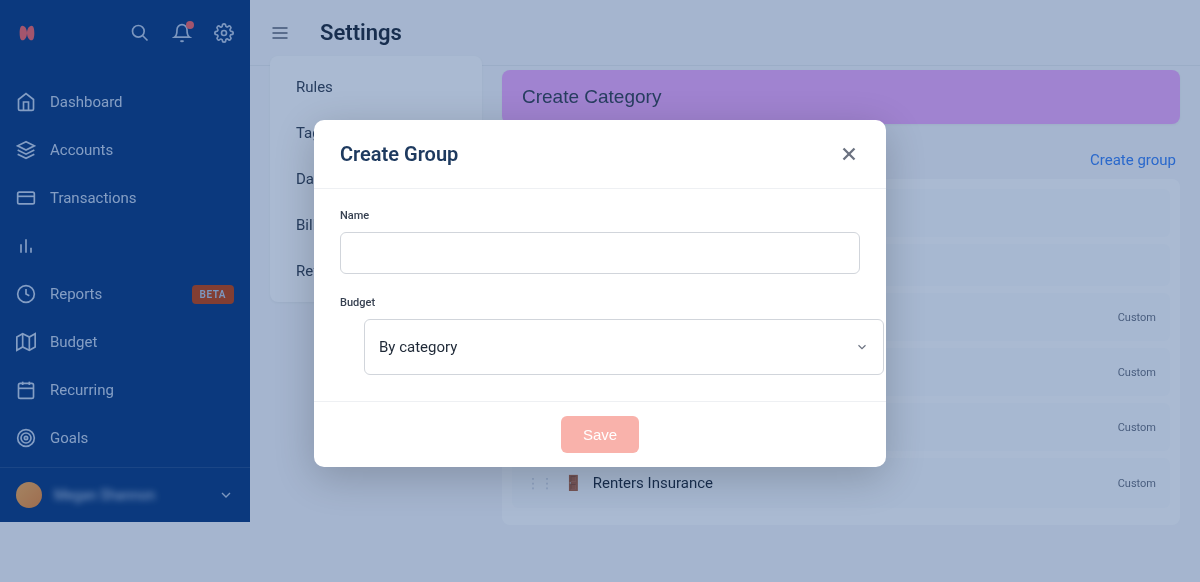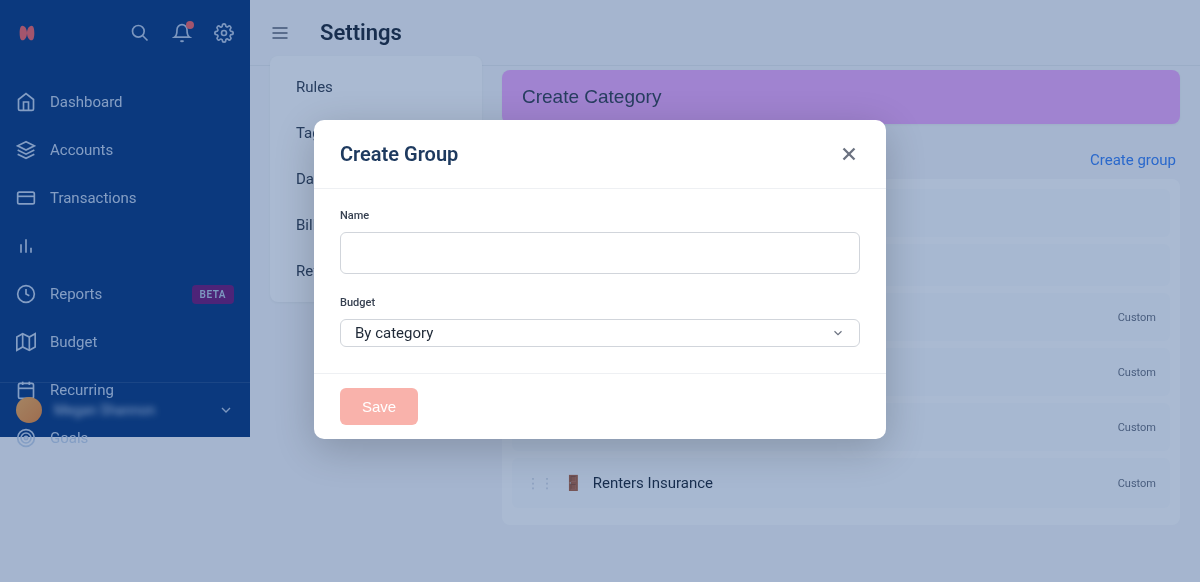--- a/index.html
+++ b/index.html
@@ -9,21 +9,21 @@
       width: 1200px;
       height: 582px;
       overflow: hidden;
       position: relative;
     }
     
     
     .sidebar {
       position: absolute;
       left: 0; top: 0;
-      width: 250px; height: 437px;
+      width: 250px; height: 522px;
       background: #0c3a7e;
       color: #b8c9e3;
     }
     .sidebar-header {
       height: 66px;
       display: flex;
       align-items: center;
       padding: 0 16px;
       justify-content: space-between;
     }
@@ -60,21 +60,21 @@
       cursor: pointer;
       font-size: 15px;
       color: #c5d4ea;
     }
     .nav-icon {
       width: 20px; height: 20px;
       flex-shrink: 0;
     }
     .nav-label { flex: 1; }
     .beta-badge {
-      background: #701a75;
+      background: #c2410c;
       color: #b8c9e3;
       font-size: 10px;
       font-weight: 600;
       padding: 4px 8px;
       border-radius: 4px;
       letter-spacing: 0.5px;
     }
     
     .sidebar-footer {
       position: absolute;
@@ -250,36 +250,37 @@
       width: 100%;
       height: 42px;
       border: 1px solid #d1d5db;
       border-radius: 6px;
       padding: 0 14px;
       font-size: 15px;
       margin-bottom: 22px;
     }
     .form-select {
       width: 100%;
-      height: 28px;
+      height: 56px;
       border: 1px solid #d1d5db;
       border-radius: 6px;
       padding: 0 14px;
       font-size: 15px;
       display: flex;
       align-items: center;
       justify-content: space-between;
       cursor: pointer;
       color: #1f2937;
+      margin-left: 24px;
     }
     .modal-footer {
       border-top: 1px solid #eef0f3;
       padding: 14px 26px;
       display: flex;
-      justify-content: flex-start;
+      justify-content: center;
     }
     .save-btn {
       background: #f9b2ab;
       color: white;
       border: none;
       padding: 10px 22px;
       border-radius: 6px;
       font-size: 15px;
       font-weight: 500;
       cursor: pointer;

